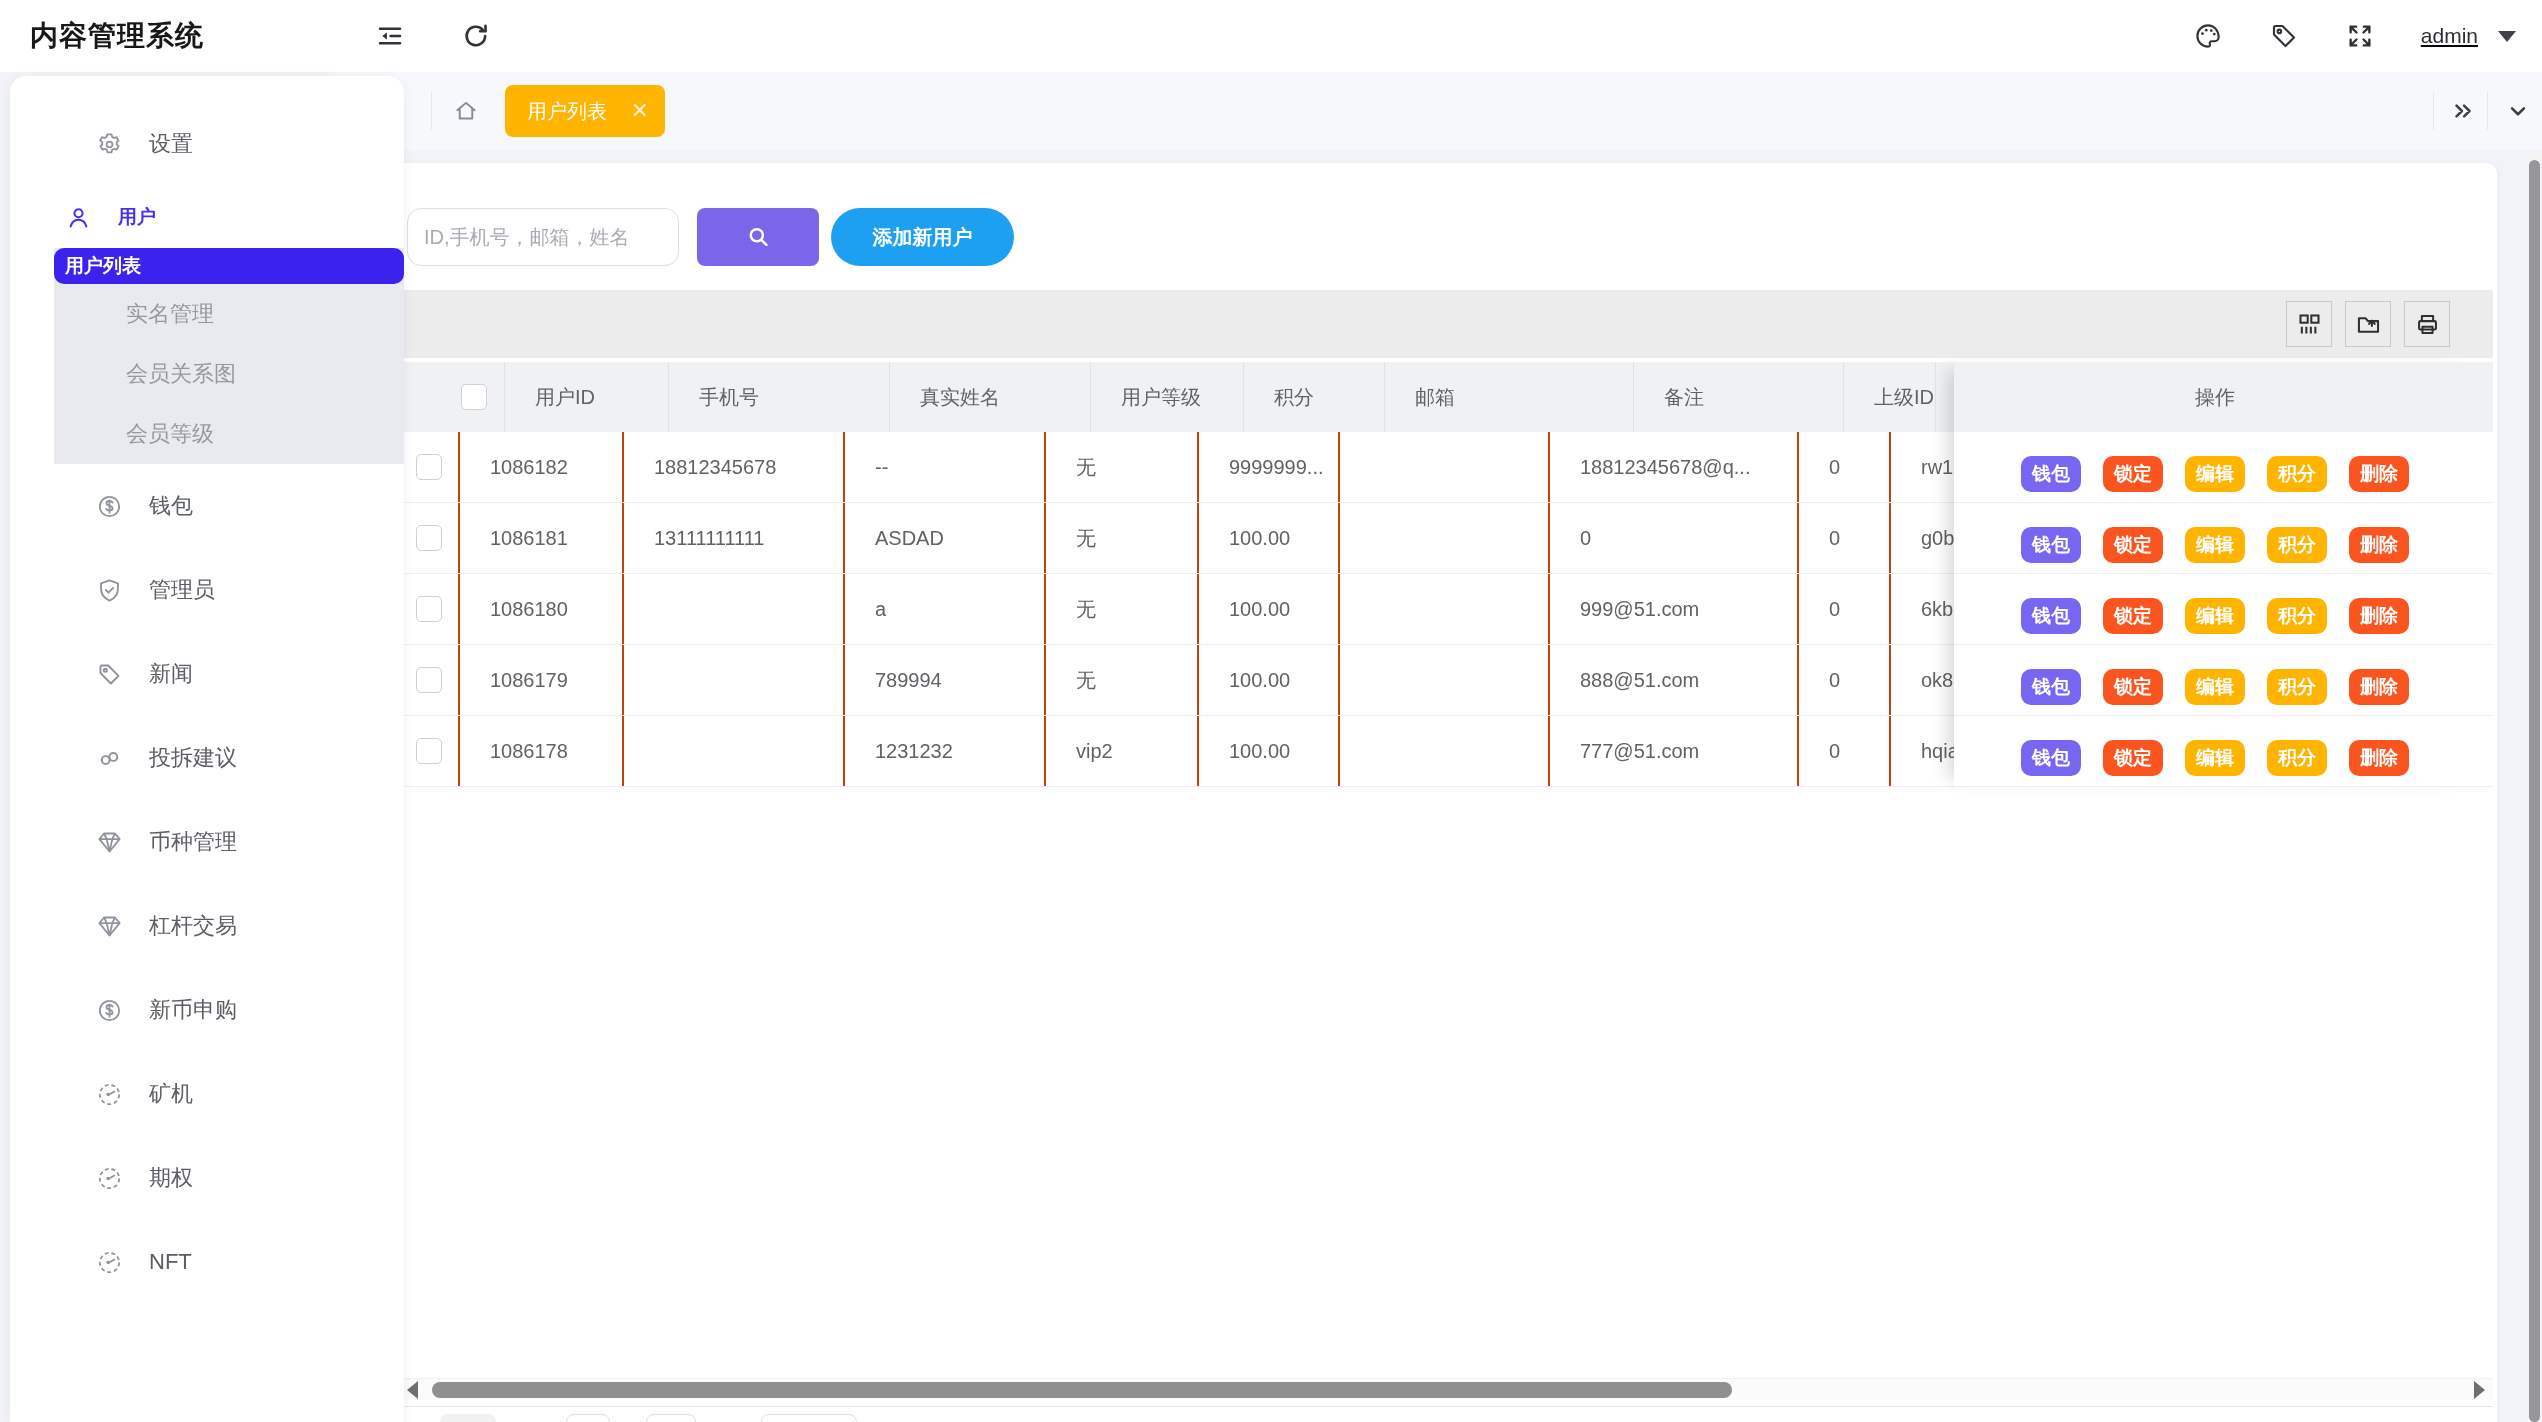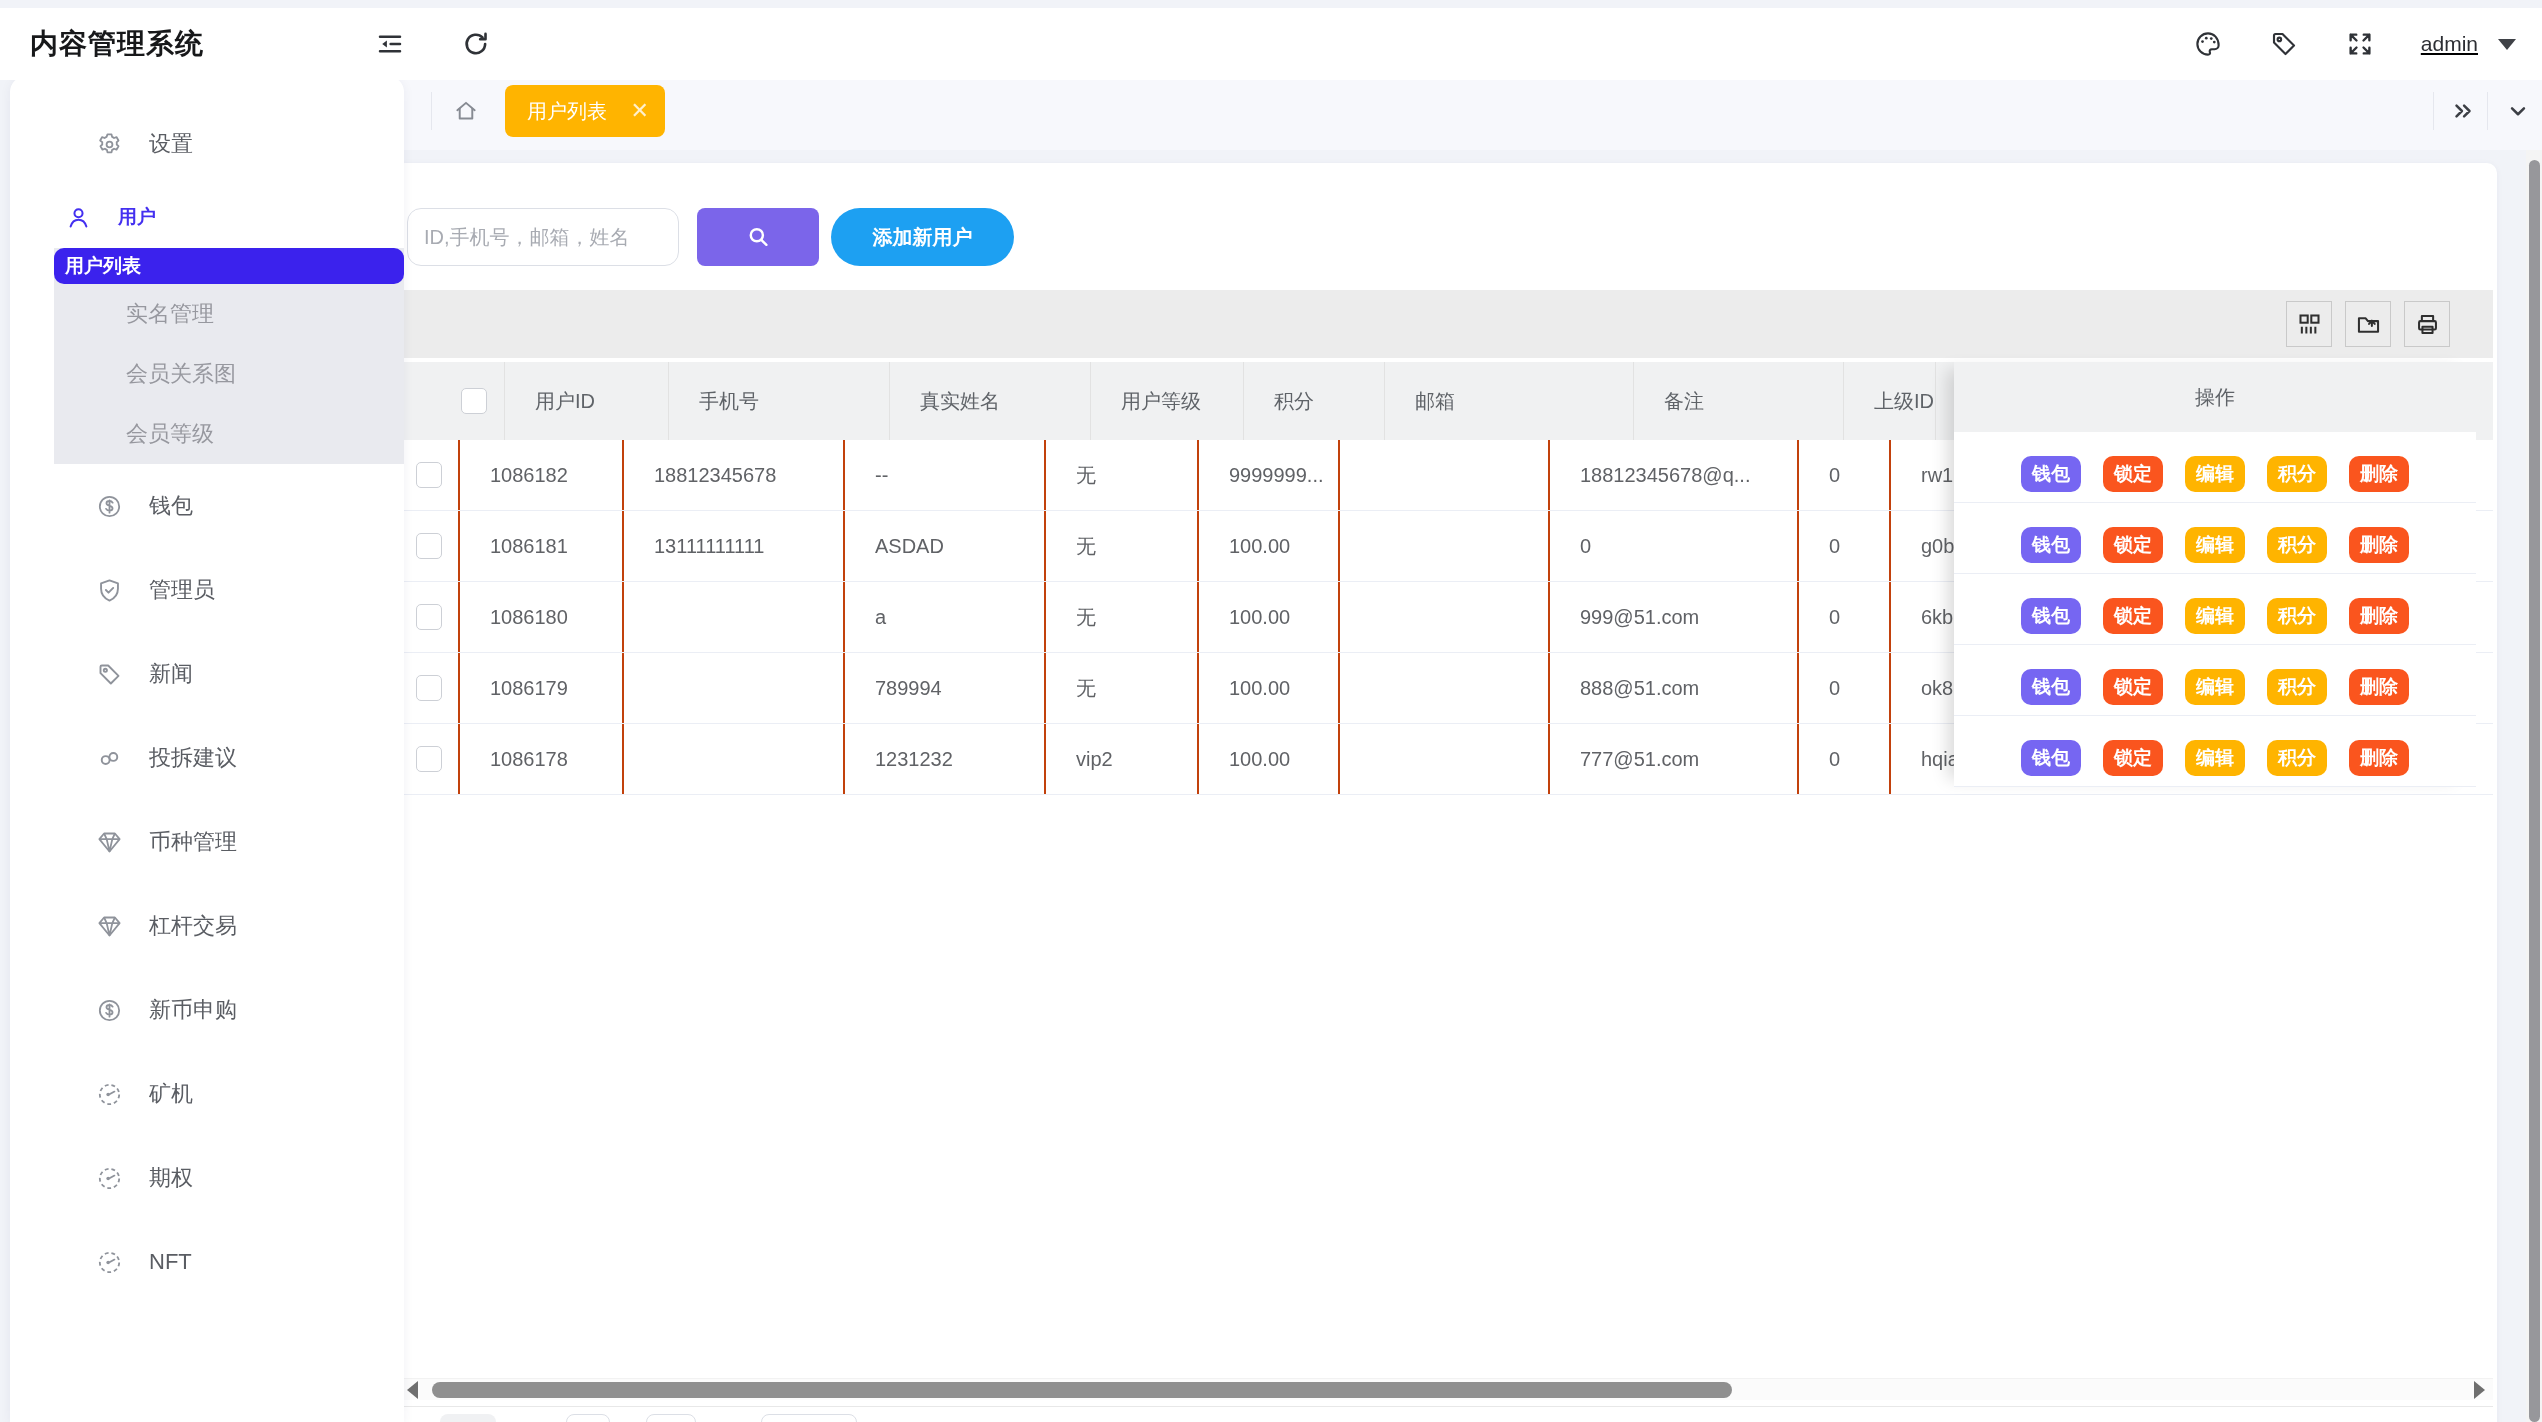--- a/index.html
+++ b/index.html
@@ -1,21 +1,21 @@
 <!DOCTYPE html>
 <html><head>
 <meta charset="utf-8">
 <style>
   html,body{margin:0;padding:0;background:#e9ebf2;}
   #screen{position:relative;width:2542px;height:1422px;overflow:hidden;background:#f1f3f8;
           font-family:"Liberation Sans","DejaVu Sans",sans-serif;-webkit-font-smoothing:antialiased;}
   button{font-family:inherit;}
 
   
-  #topbar{position:absolute;left:0;top:8px;right:0;height:72px;background:#fff;z-index:5;}
+  #topbar{position:absolute;left:0;top:0;right:0;height:72px;background:#fff;z-index:5;}
   .app-title{position:absolute;left:30px;top:0;line-height:72px;font-size:28px;font-weight:bold;color:#17181a;letter-spacing:1px;}
   .tb-btn{position:absolute;top:0;height:72px;width:56px;display:flex;align-items:center;justify-content:center;
           background:none;border:none;cursor:pointer;color:#2f3237;padding:0;}
   .tb-btn svg{width:30px;height:30px;}
   .tb-right{position:absolute;right:26px;top:0;height:72px;display:flex;align-items:center;gap:46px;}
   .tb-right .tbr-btn{background:none;border:none;cursor:pointer;color:#2f3237;display:flex;align-items:center;padding:0;}
   .tb-right .tbr-btn svg{width:30px;height:30px;}
   .admin-group{display:flex;align-items:center;gap:20px;cursor:pointer;text-decoration:underline;}
   .admin-name{font-size:21px;color:#2c2e33;}
   .caret{width:0;height:0;border-left:9px solid transparent;border-right:9px solid transparent;border-top:11px solid #3f4247;}
@@ -57,21 +57,21 @@
   .btn-add{margin-left:12px;width:183px;height:58px;background:#1da0f2;border:none;border-radius:29px;cursor:pointer;
            color:#fff;font-size:20px;font-weight:bold;}
 
   .tablewrap{position:absolute;left:4px;right:4px;top:127px;bottom:0;}
   .toolbar{height:68px;background:#ececec;display:flex;align-items:center;justify-content:flex-end;
            gap:13px;padding-right:43px;margin-bottom:4px;}
   .tool-btn{width:46px;height:46px;border:1px solid #c9c9c9;background:transparent;display:flex;align-items:center;
             justify-content:center;color:#2f2f2f;cursor:pointer;padding:0;}
   .tool-btn svg{width:27px;height:27px;}
 
-  .thead{display:flex;height:78px;background:#f0f1f2;padding-left:45px;}
+  .thead{display:flex;height:70px;background:#f0f1f2;padding-left:45px;}
   .thead .cell{color:#5f6368;border-right:1px solid #e2e2e2;}
   .trow{display:flex;height:70px;background:#fff;border-bottom:1px solid #ebeef5;}
   .trow .cell{color:#606266;border-right:2px solid #c2410c;}
   .cell{flex:none;display:flex;align-items:center;padding-left:30px;box-sizing:border-box;font-size:20px;
         white-space:nowrap;overflow:hidden;}
   .c0{width:61px;padding-left:0;justify-content:center;}
   .c1{width:164px;} .c2{width:221px;} .c3{width:201px;} .c4{width:153px;} .c5{width:141px;}
   .c6{width:210px;} .c7{width:249px;} .c8{width:92px;} .c9{width:240px;border-right:none!important;}
   .cbx{width:24px;height:24px;border:1px solid #cdd0d6;border-radius:5px;background:#fff;cursor:pointer;}
 

